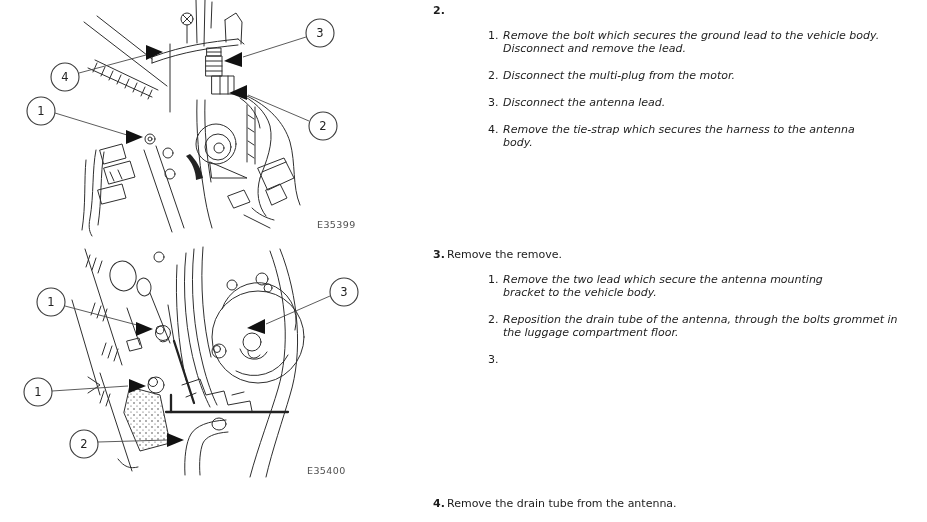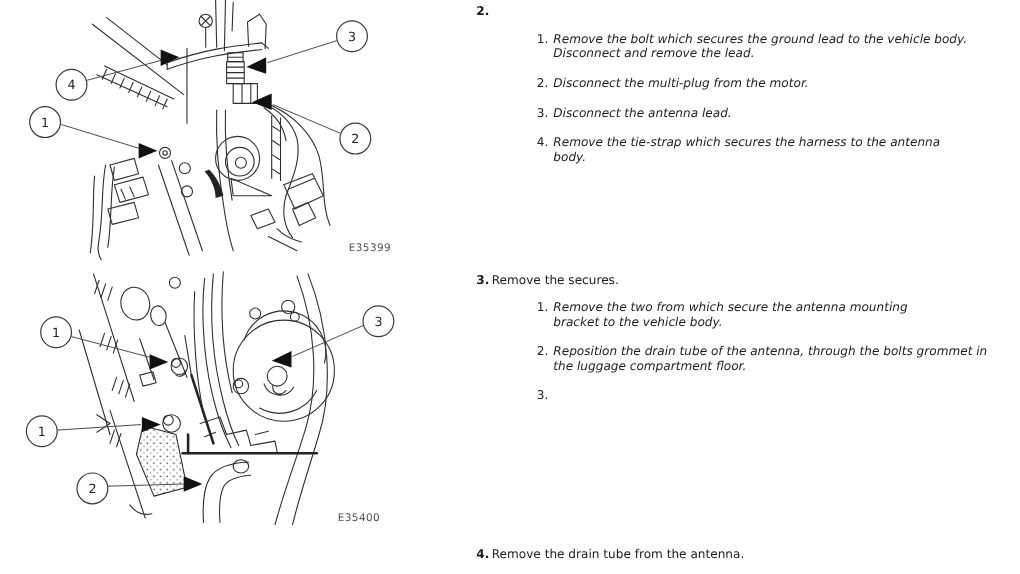--- a/index.html
+++ b/index.html
@@ -249,26 +249,26 @@
       <div class="substep w-narrow">
         <span class="n">4.</span>
         <span class="t">Remove the tie-strap which secures the harness to the antenna body.</span>
       </div>
     </div>
   </section>
 
   <section class="step step-3">
     <div class="step-head">
       <span class="n">3.</span>
-      <span class="t">Remove the secures.</span>
+      <span class="t">Remove the remove.</span>
     </div>
     <div class="substeps">
       <div class="substep w-narrow">
         <span class="n">1.</span>
-        <span class="t">Remove the two from which secure the antenna mounting bracket to the vehicle body.</span>
+        <span class="t">Remove the two lead which secure the antenna mounting bracket to the vehicle body.</span>
       </div>
       <div class="substep">
         <span class="n">2.</span>
         <span class="t">Reposition the drain tube of the antenna, through the bolts grommet in the luggage compartment floor.</span>
       </div>
       <div class="substep">
         <span class="n">3.</span>
       </div>
     </div>
   </section>

